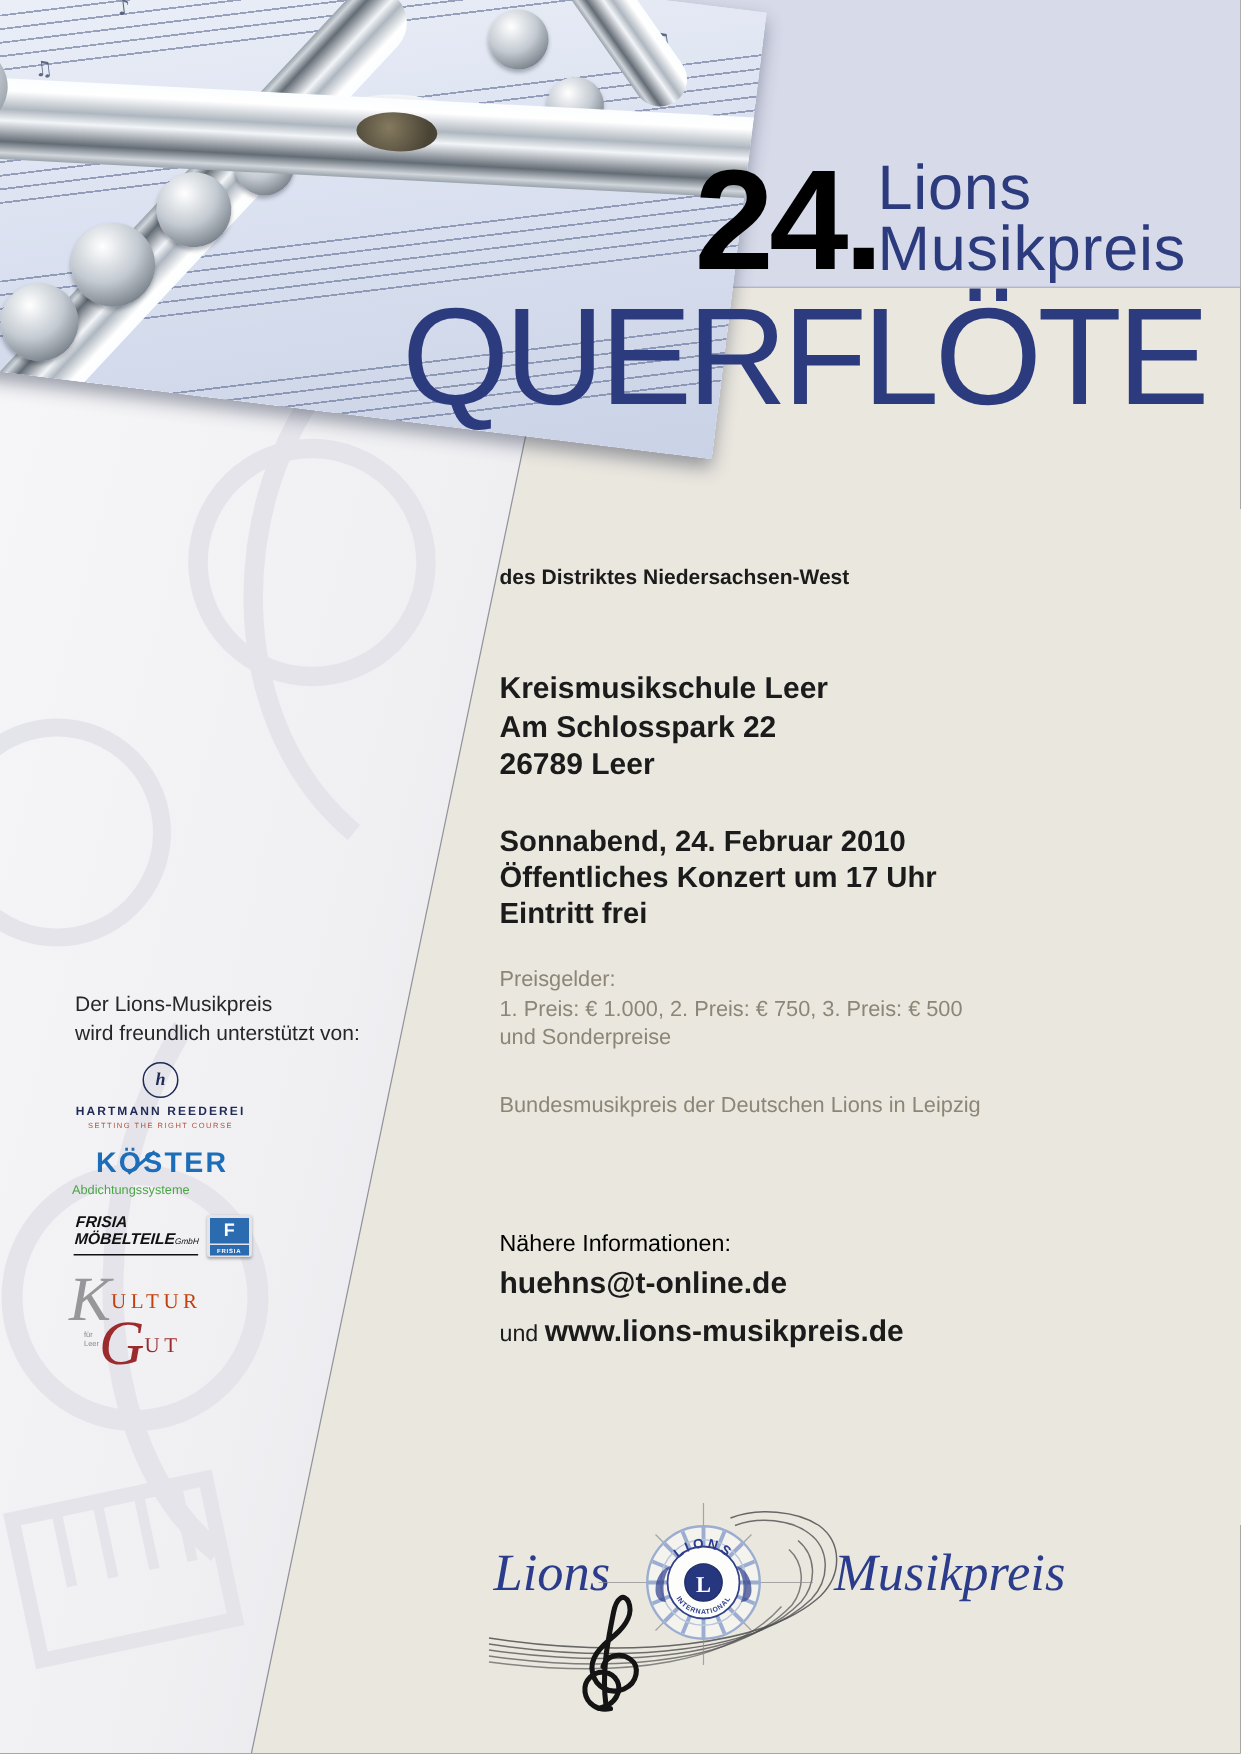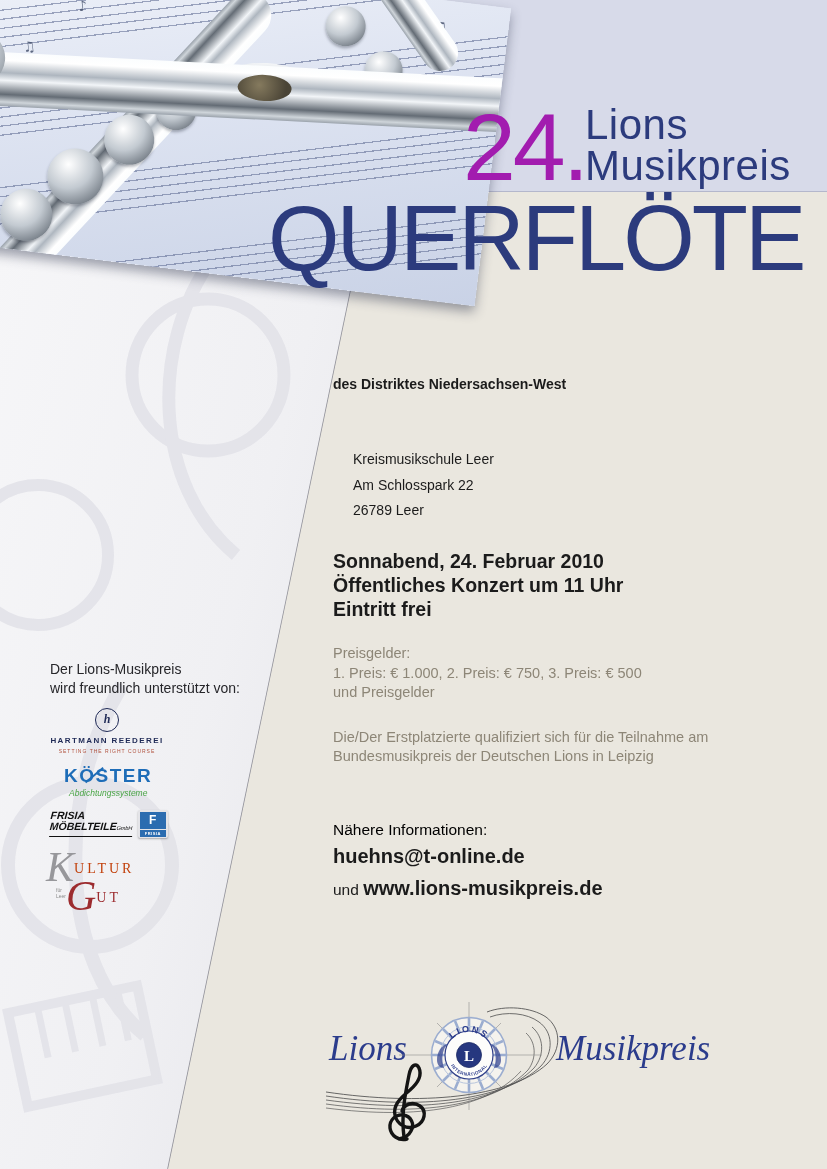--- a/index.html
+++ b/index.html
@@ -39,52 +39,52 @@
        background:radial-gradient(circle at 35% 35%,#fafbfc,#b9c0c7 55%,#7d858d);}
   .plate{position:absolute;left:238px;top:84px;width:96px;height:44px;border-radius:50%;
          background:linear-gradient(180deg,#f4f6f8,#b9c1c9 60%,#878f98);transform:rotate(-4deg);}
   .hole{position:absolute;left:258px;top:96px;width:54px;height:26px;border-radius:50%;
         background:radial-gradient(circle at 40% 40%,#857a5e,#4a4436 75%);transform:rotate(-4deg);}
   .key{position:absolute;border-radius:50%;
        background:radial-gradient(circle at 35% 30%,#ffffff,#c3cad1 45%,#777f88 80%,#aab1b8);
        box-shadow:0 2px 3px rgba(40,45,60,.35);}
 
   
-  .edition{position:absolute;left:463px;top:100px;font-size:95px;line-height:1;color:#a21caf;
-           letter-spacing:-3px;z-index:4;}
+  .edition{position:absolute;left:463px;top:100px;font-size:95px;line-height:1;color:#000000;
+           letter-spacing:-3px;z-index:4;font-weight:bold;}
   .brand{position:absolute;left:585px;top:104px;font-size:42px;line-height:41px;color:#2c3b7d;
          letter-spacing:.5px;z-index:4;}
   .headline{position:absolute;left:268px;top:192px;margin:0;font-size:92px;line-height:1;
             font-weight:400;color:#2c3b7d;letter-spacing:-3px;z-index:4;}
 
   
   .rc{position:absolute;left:333px;color:#1b1b1b;z-index:5;}
   .district{top:376px;font-size:14px;font-weight:bold;}
-  .venue{top:447px;font-size:14px;font-weight:normal;line-height:25.5px;margin-left:20px;}
+  .venue{top:447px;font-size:20px;font-weight:bold;line-height:25.5px;}
   .event{top:549px;font-size:19.5px;font-weight:bold;line-height:24px;}
   .prizes{top:644px;font-size:14.5px;color:#8d8677;line-height:19.5px;}
   .qual{top:728px;font-size:14.5px;color:#8d8677;line-height:19px;}
   .contact-h{top:821px;font-size:15.5px;color:#000000;}
   .email{top:845px;font-size:20px;font-weight:bold;}
   .webline{top:877px;font-size:15.5px;}
   .webline b{font-size:20px;}
 
   
   .lc{position:absolute;z-index:5;}
   .supporters{left:50px;top:660px;font-size:14px;line-height:19px;color:#26262a;}
   .hartmann{left:45px;top:708px;width:124px;text-align:center;}
   .h-circle{width:22px;height:22px;border:1.6px solid #1f2a56;border-radius:50%;margin:0 auto;
             font:italic bold 12px/20px "Liberation Serif",serif;color:#1f2a56;}
   .h-name{margin-top:4px;font-size:8px;font-weight:bold;letter-spacing:1.4px;color:#1f2a56;white-space:nowrap;}
   .h-tag{margin-top:3px;font-size:5px;letter-spacing:1px;color:#b0503c;white-space:nowrap;}
   .koester{left:48px;top:765px;}
   .k-name{position:relative;font-size:19px;font-weight:800;letter-spacing:1.5px;color:#1e6db8;margin-left:16px;}
   .k-slash{position:absolute;left:19px;top:9px;width:23px;height:2.4px;background:#1e6db8;
            transform:rotate(-40deg);}
-  .k-tag{margin:1px 0 0 21px;font-size:8.5px;font-style:italic;color:#4aa546;}
+  .k-tag{margin:1px 0 0 0;font-size:8.5px;color:#4aa546;}
   .frisia{left:50px;top:810px;display:flex;align-items:flex-start;}
   .f-text{font-size:10.5px;font-weight:900;font-style:italic;line-height:10.5px;color:#111;
           border-bottom:1.4px solid #111;padding-bottom:3px;transform:skewX(-4deg);}
   .f-suffix{font-size:5.5px;font-weight:400;}
   .f-badge{margin-left:5px;width:30px;height:28px;background:#e4e4e8;border-radius:2px;
            box-shadow:0 1px 2px rgba(0,0,0,.3);padding:2px;box-sizing:border-box;}
   .f-badge-inner{width:26px;height:17px;background:#2b6cb0;color:#fff;text-align:center;
                  font:900 12px/17px "Liberation Sans",sans-serif;}
   .f-badge-label{width:26px;height:7px;background:#2b6cb0;margin-top:1px;color:#fff;text-align:center;
                  font:bold 4px/7px "Liberation Sans",sans-serif;letter-spacing:.5px;}
@@ -161,32 +161,31 @@
   <div class="rc district">des Distriktes Niedersachsen-West</div>
 
   <div class="rc venue">
     <div>Kreismusikschule Leer</div>
     <div>Am Schlosspark 22</div>
     <div>26789 Leer</div>
   </div>
 
   <div class="rc event">
     <div>Sonnabend, 24. Februar 2010</div>
-    <div>Öffentliches Konzert um 11 Uhr</div>
+    <div>Öffentliches Konzert um 17 Uhr</div>
     <div>Eintritt frei</div>
   </div>
 
   <div class="rc prizes">
     <div>Preisgelder:</div>
     <div>1. Preis: € 1.000, 2. Preis: € 750, 3. Preis: € 500</div>
-    <div>und Preisgelder</div>
+    <div>und Sonderpreise</div>
   </div>
 
   <div class="rc qual">
-    <div>Die/Der Erstplatzierte qualifiziert sich für die Teilnahme am</div>
     <div>Bundesmusikpreis der Deutschen Lions in Leipzig</div>
   </div>
 
   <div class="rc contact-h">Nähere Informationen:</div>
   <div class="rc email">huehns@t-online.de</div>
   <div class="rc webline">
     <span>und</span>
     <b>www.lions-musikpreis.de</b>
   </div>
 

